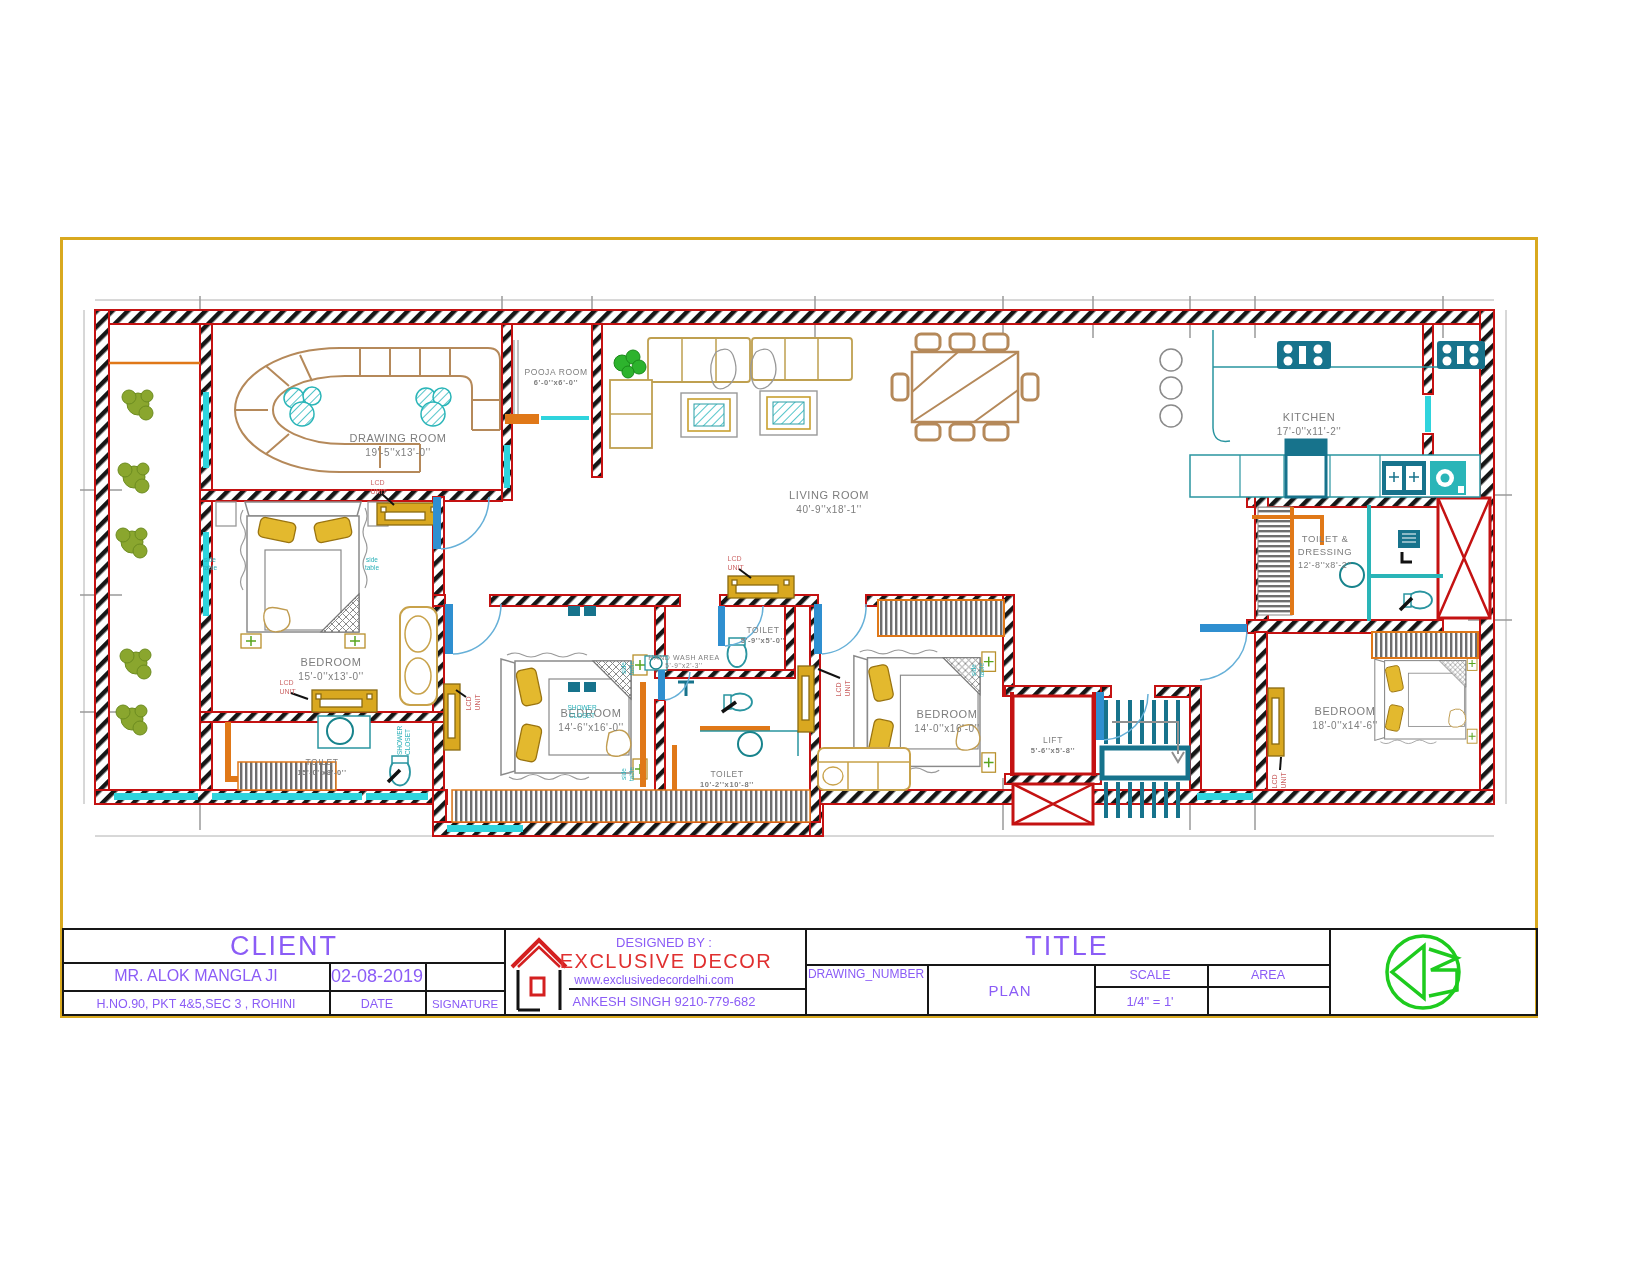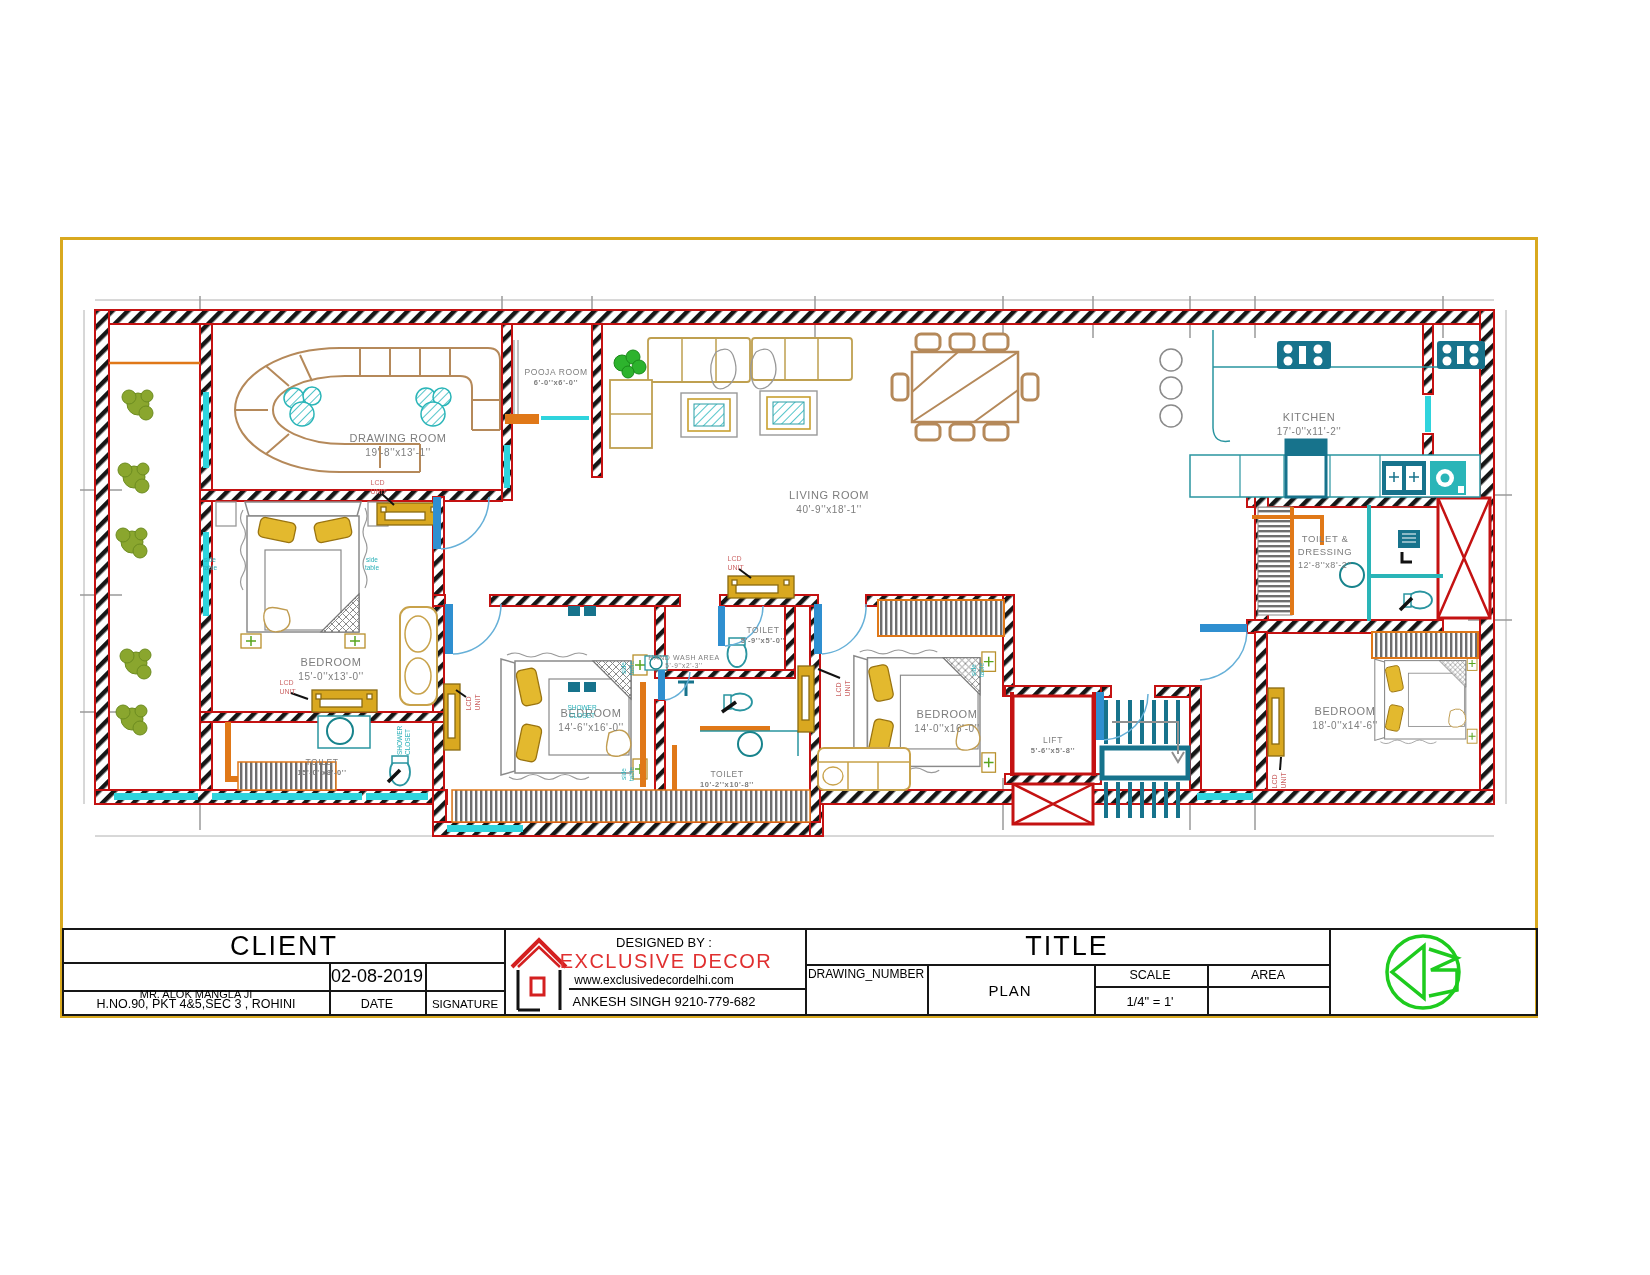--- a/index.html
+++ b/index.html
@@ -17,21 +17,21 @@
   .rlabel.xs{font-size:7px;} .rlabel.xs .dims{font-size:6.5px;}
   .rlabel.wrap{white-space:normal;width:72px;font-size:9.5px;text-align:center;} .rlabel.wrap .dims{font-size:9px;}
   .lcd{position:absolute;color:#cc6666;font-size:7px;line-height:1.25;width:17px;text-align:left;}
   .tealbl{position:absolute;color:#2ab0b8;font-size:6.5px;line-height:1.2;width:22px;text-align:center;}
   .vert{transform:translate(-50%,-50%) rotate(-90deg);}
   .ctr{transform:translate(-50%,-50%);}
   
   #tb{left:62px;top:928px;width:1476px;height:88px;border:2.5px solid #161616;box-sizing:border-box;}
   .vl{position:absolute;top:0;bottom:0;width:1.5px;background:#161616;}
   .hl{position:absolute;height:1.5px;background:#161616;}
-  .tbt{position:absolute;transform:translate(-50%,-50%);color:#000000;white-space:nowrap;}
+  .tbt{position:absolute;transform:translate(-50%,-50%);color:#8b5cf6;white-space:nowrap;}
   .big{font-size:27px;letter-spacing:2px;}
   .red{color:#e03030;}
 </style>
 </head>
 <body>
 
 <div id="sheet">
 
   <div class="abs" id="gold"></div>
 
@@ -423,21 +423,21 @@
       <path d="M1104 740 A46 46 0 0 0 1148 694" stroke="#66b0d8" stroke-width="1.5" fill="none"></path>
       <rect x="1200" y="624" width="47" height="8" fill="#2f8fd0"></rect>
       <path d="M1247 632 A50 50 0 0 1 1200 680" stroke="#66b0d8" stroke-width="1.5" fill="none"></path>
       <rect x="658" y="670" width="7" height="30" fill="#2f8fd0"></rect>
       <path d="M665 700 A30 30 0 0 0 690 672" stroke="#66b0d8" stroke-width="1.5" fill="none"></path>
     </g>
   </svg>
 
   <div class="rlabel" style="left:398px;top:445px">
     <span>DRAWING ROOM</span>
-      <span class="dims">19'-8''x13'-1''</span>
+      <span class="dims">19'-5''x13'-0''</span>
     </div>
   <div class="rlabel sm" style="left:556px;top:378px">
     <span>POOJA ROOM</span>
       <span class="dims">6'-0''x6'-0''</span>
     </div>
   <div class="rlabel" style="left:829px;top:502px">
     <span>LIVING ROOM</span>
       <span class="dims">40'-9''x18'-1''</span>
     </div>
   <div class="rlabel" style="left:1309px;top:424px">
@@ -503,21 +503,21 @@
   <div class="abs" id="tb">
     <div class="vl" style="left:440px"></div>
     <div class="vl" style="left:741px"></div>
     <div class="vl" style="left:1265px"></div>
 
     <div class="hl" style="left:0;width:440px;top:32px"></div>
     <div class="hl" style="left:0;width:440px;top:60px"></div>
     <div class="vl" style="left:265px;top:32px"></div>
     <div class="vl" style="left:361px;top:32px"></div>
     <span class="tbt big" style="left:220px;top:16px">CLIENT</span>
-    <span class="tbt" style="left:132px;top:64px;font-size:11px">MR. ALOK MANGLA JI</span>
+    <span class="tbt" style="left:132px;top:46px;font-size:16px">MR. ALOK MANGLA JI</span>
     <span class="tbt" style="left:313px;top:46px;font-size:18px">02-08-2019</span>
     <span class="tbt" style="left:132px;top:74px;font-size:12.5px">H.NO.90, PKT 4&amp;5,SEC 3 , ROHINI</span>
     <span class="tbt" style="left:313px;top:74px;font-size:12.5px">DATE</span>
     <span class="tbt" style="left:401px;top:74px;font-size:11.5px">SIGNATURE</span>
 
     <svg class="abs" style="left:446px;top:4px" width="58" height="80">
       <path d="M2 33 L29 6 L56 33" stroke="#d42020" stroke-width="4" fill="none"></path>
       <path d="M8 33 L29 13 L50 33" stroke="#d42020" stroke-width="2.5" fill="none"></path>
       <path d="M8 36 V76 M50 36 V76 M8 76 H30" stroke="#111" stroke-width="3" fill="none"></path>
       <rect x="21" y="44" width="13" height="17" stroke="#d42020" stroke-width="3" fill="none"></rect>

